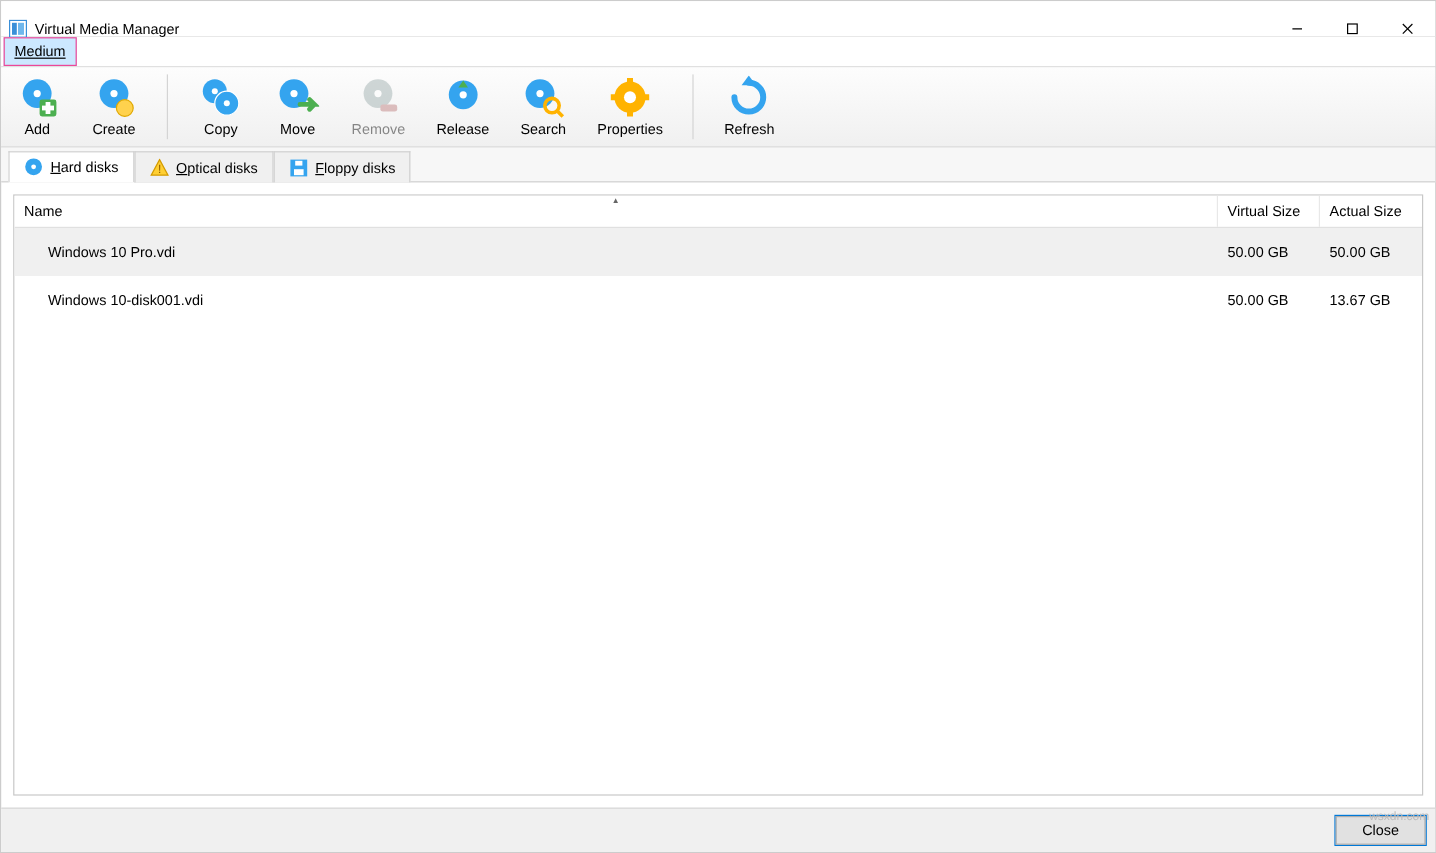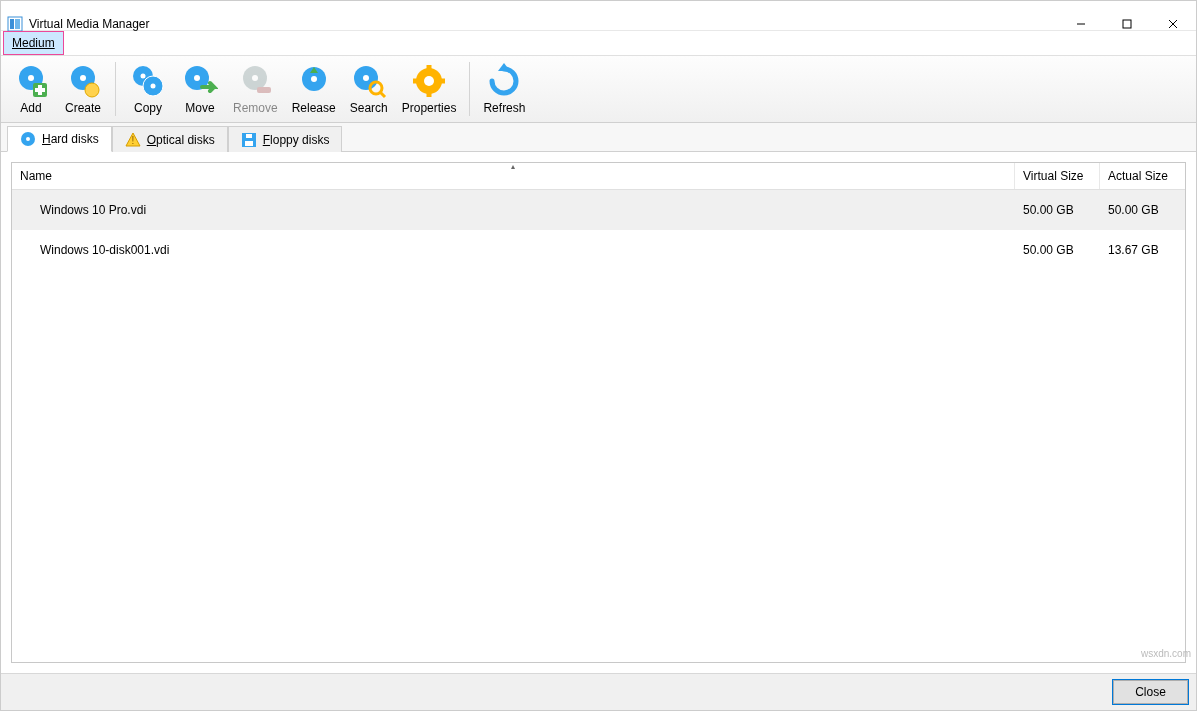--- a/index.html
+++ b/index.html
@@ -7,21 +7,21 @@
   .window { width:1197px; height:711px; border:1px solid #ccc; display:flex; flex-direction:column; background:#fff; }
   .titlebar { height:30px; display:flex; align-items:center; padding:16px 0 0 6px; background:#fff; border-bottom:1px solid #e8e8e8;}
   .titlebar .app-icon { width:16px; height:16px; margin-right:6px; }
   .titlebar .title { flex:0 0 auto; font-size:12px; }
   .titlebar .spacer { flex:1; }
   .winbtn { width:46px; height:30px; display:flex; align-items:center; justify-content:center; }
   .winbtn svg { width:10px; height:10px; }
   .menubar { height:24px; display:flex; align-items:stretch; background:#fff; padding:0 2px;}
   .menuitem { padding:0 8px; display:flex; align-items:center; font-size:12px; background:#cce8ff; border:1px solid #ec4899; }
   .menuitem span.ul { text-decoration:underline; }
-  .toolbar { background:linear-gradient(#fdfdfd,#f0f0f0); border-top:1px solid #e0e0e0; border-bottom:1px solid #d0d0d0; padding:4px 6px; display:flex; align-items:flex-start; gap:4px;}
+  .toolbar { background:linear-gradient(#fdfdfd,#f0f0f0); border-top:1px solid #e0e0e0; border-bottom:1px solid #d0d0d0; padding:4px 6px; display:flex; align-items:flex-start; gap:16px;}
   .tbtn { display:flex; flex-direction:column; align-items:center; justify-content:flex-start; min-width:48px; padding:2px 4px; border:1px solid transparent; border-radius:2px;}
   .tbtn.disabled { opacity:0.45; }
   .tbtn .ticon { width:36px; height:36px; display:flex; align-items:center; justify-content:center; }
   .tbtn .tlabel { font-size:12px; margin-top:2px; }
   .tsep { width:1px; background:#d4d4d4; margin:2px 4px; align-self:stretch; }
   .tabrow { display:flex; background:#f7f7f7; border-bottom:1px solid #d0d0d0; padding-top:2px; padding-left:6px; gap:0;}
   .tab { display:flex; align-items:center; gap:6px; padding:4px 12px; font-size:12px; border:1px solid #d0d0d0; border-bottom:none; background:#f0f0f0; position:relative; top:1px;}
   .tab.active { background:#fff; border-bottom:1px solid #fff; }
   .tab .ul { text-decoration:underline; }
   .tab .tabicon { width:16px; height:16px; }
@@ -35,21 +35,21 @@
   .sortind { position:absolute; left:50%; top:-1px; transform:translateX(-50%); font-size:8px; color:#666;}
   .rows { flex:1; overflow:auto; }
   .row { display:flex; font-size:12px; height:40px; align-items:center;}
   .row.selected { background:#f0f0f0; }
   .row .cell { padding:0 8px;}
   .row .cell.name { flex:1; padding-left:28px;}
   .row .cell.vs { width:85px;}
   .row .cell.as { width:85px;}
   .footer { background:#f0f0f0; padding:6px 8px; display:flex; justify-content:flex-end; border-top:1px solid #d8d8d8;}
   .btn-close { min-width:75px; padding:4px 10px; background:#e1e1e1; border:1px solid #adadad; font-size:12px; box-shadow:0 0 0 1px #0078d7;}
-  .watermark { position:fixed; right:6px; bottom:52px; font-size:10px; color:#bbb; }
+  .watermark { position:fixed; right:6px; bottom:25px; font-size:10px; color:#bbb; }
 </style>
 </head>
 <body>
 
 <div class="window">
 
   <div class="titlebar">
     <span class="app-icon">
       <svg viewBox="0 0 16 16">
           <rect x="1" y="1" width="14" height="14" fill="#fff" stroke="#3a8fd8"></rect>

